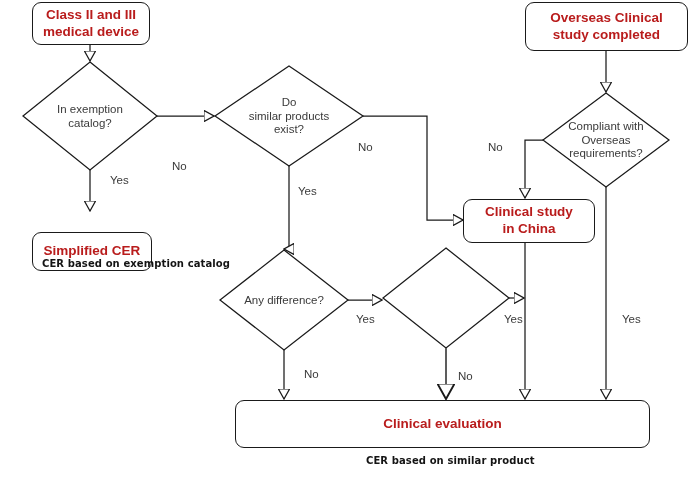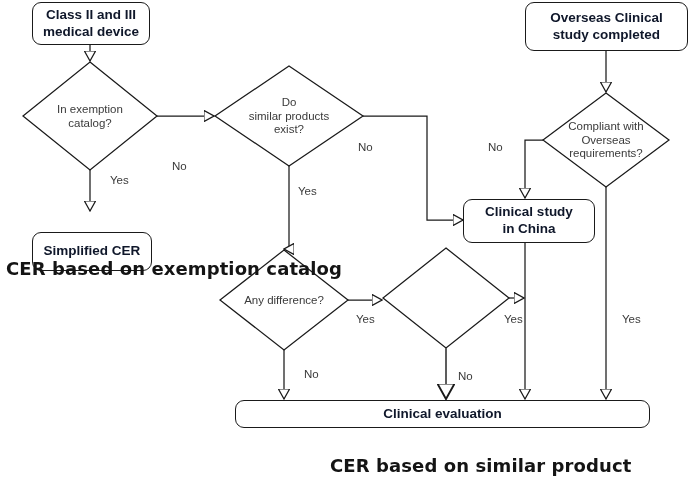--- a/index.html
+++ b/index.html
@@ -29,21 +29,21 @@
     box-sizing: border-box;
     border: 1.4px solid #1a1a1a;
     border-radius: 9px;
     background: #ffffff;
     display: flex;
     align-items: center;
     justify-content: center;
     text-align: center;
     font-weight: bold;
     font-size: 13.5px;
-    color: #0f172a;
+    color: #b91c1c;
     line-height: 1.25;
   }
   .diamond-label {
     position: absolute;
     text-align: center;
     font-size: 11.5px;
     color: #3a3a3a;
     line-height: 1.18;
     white-space: nowrap;
     pointer-events: none;
@@ -51,24 +51,25 @@
   .edge-label {
     position: absolute;
     font-size: 11.5px;
     color: #3a3a3a;
     white-space: nowrap;
   }
   .caption {
     position: absolute;
     font-family: "DejaVu Sans", sans-serif;
     font-weight: bold;
-    font-size: 18px;
+    font-size: 10px;
     color: #141414;
     white-space: nowrap;
     letter-spacing: 0.1px;
+    margin-left: 36px;
   }
 </style>
 </head>
 <body>
 
 <div id="canvas">
 
   <svg id="flow-svg" viewBox="0 0 691 501" xmlns="http://www.w3.org/2000/svg">
     <defs>
       <marker id="openarrow" viewBox="0 0 10 10" refX="9" refY="5" markerWidth="9" markerHeight="9" orient="auto-start-reverse">
@@ -140,21 +141,21 @@
     </span>
   </div>
 
   <div class="node-box" style="left:463px; top:199px; width:132px; height:44px;">
     <span>
       <span>Clinical study</span><br>
       <span>in China</span>
     </span>
   </div>
 
-  <div class="node-box" style="left:235px; top:400px; width:415px; height:28px;">
+  <div class="node-box" style="left:235px; top:400px; width:415px; height:48px;">
     <span>Clinical evaluation</span>
   </div>
 
   <div class="diamond-label" style="left:0px; top:103px; width:180px;">
     <div>In exemption</div>
     <div>catalog?</div>
   </div>
 
   <div class="diamond-label" style="left:199px; top:96px; width:180px;">
     <div>Do</div>

